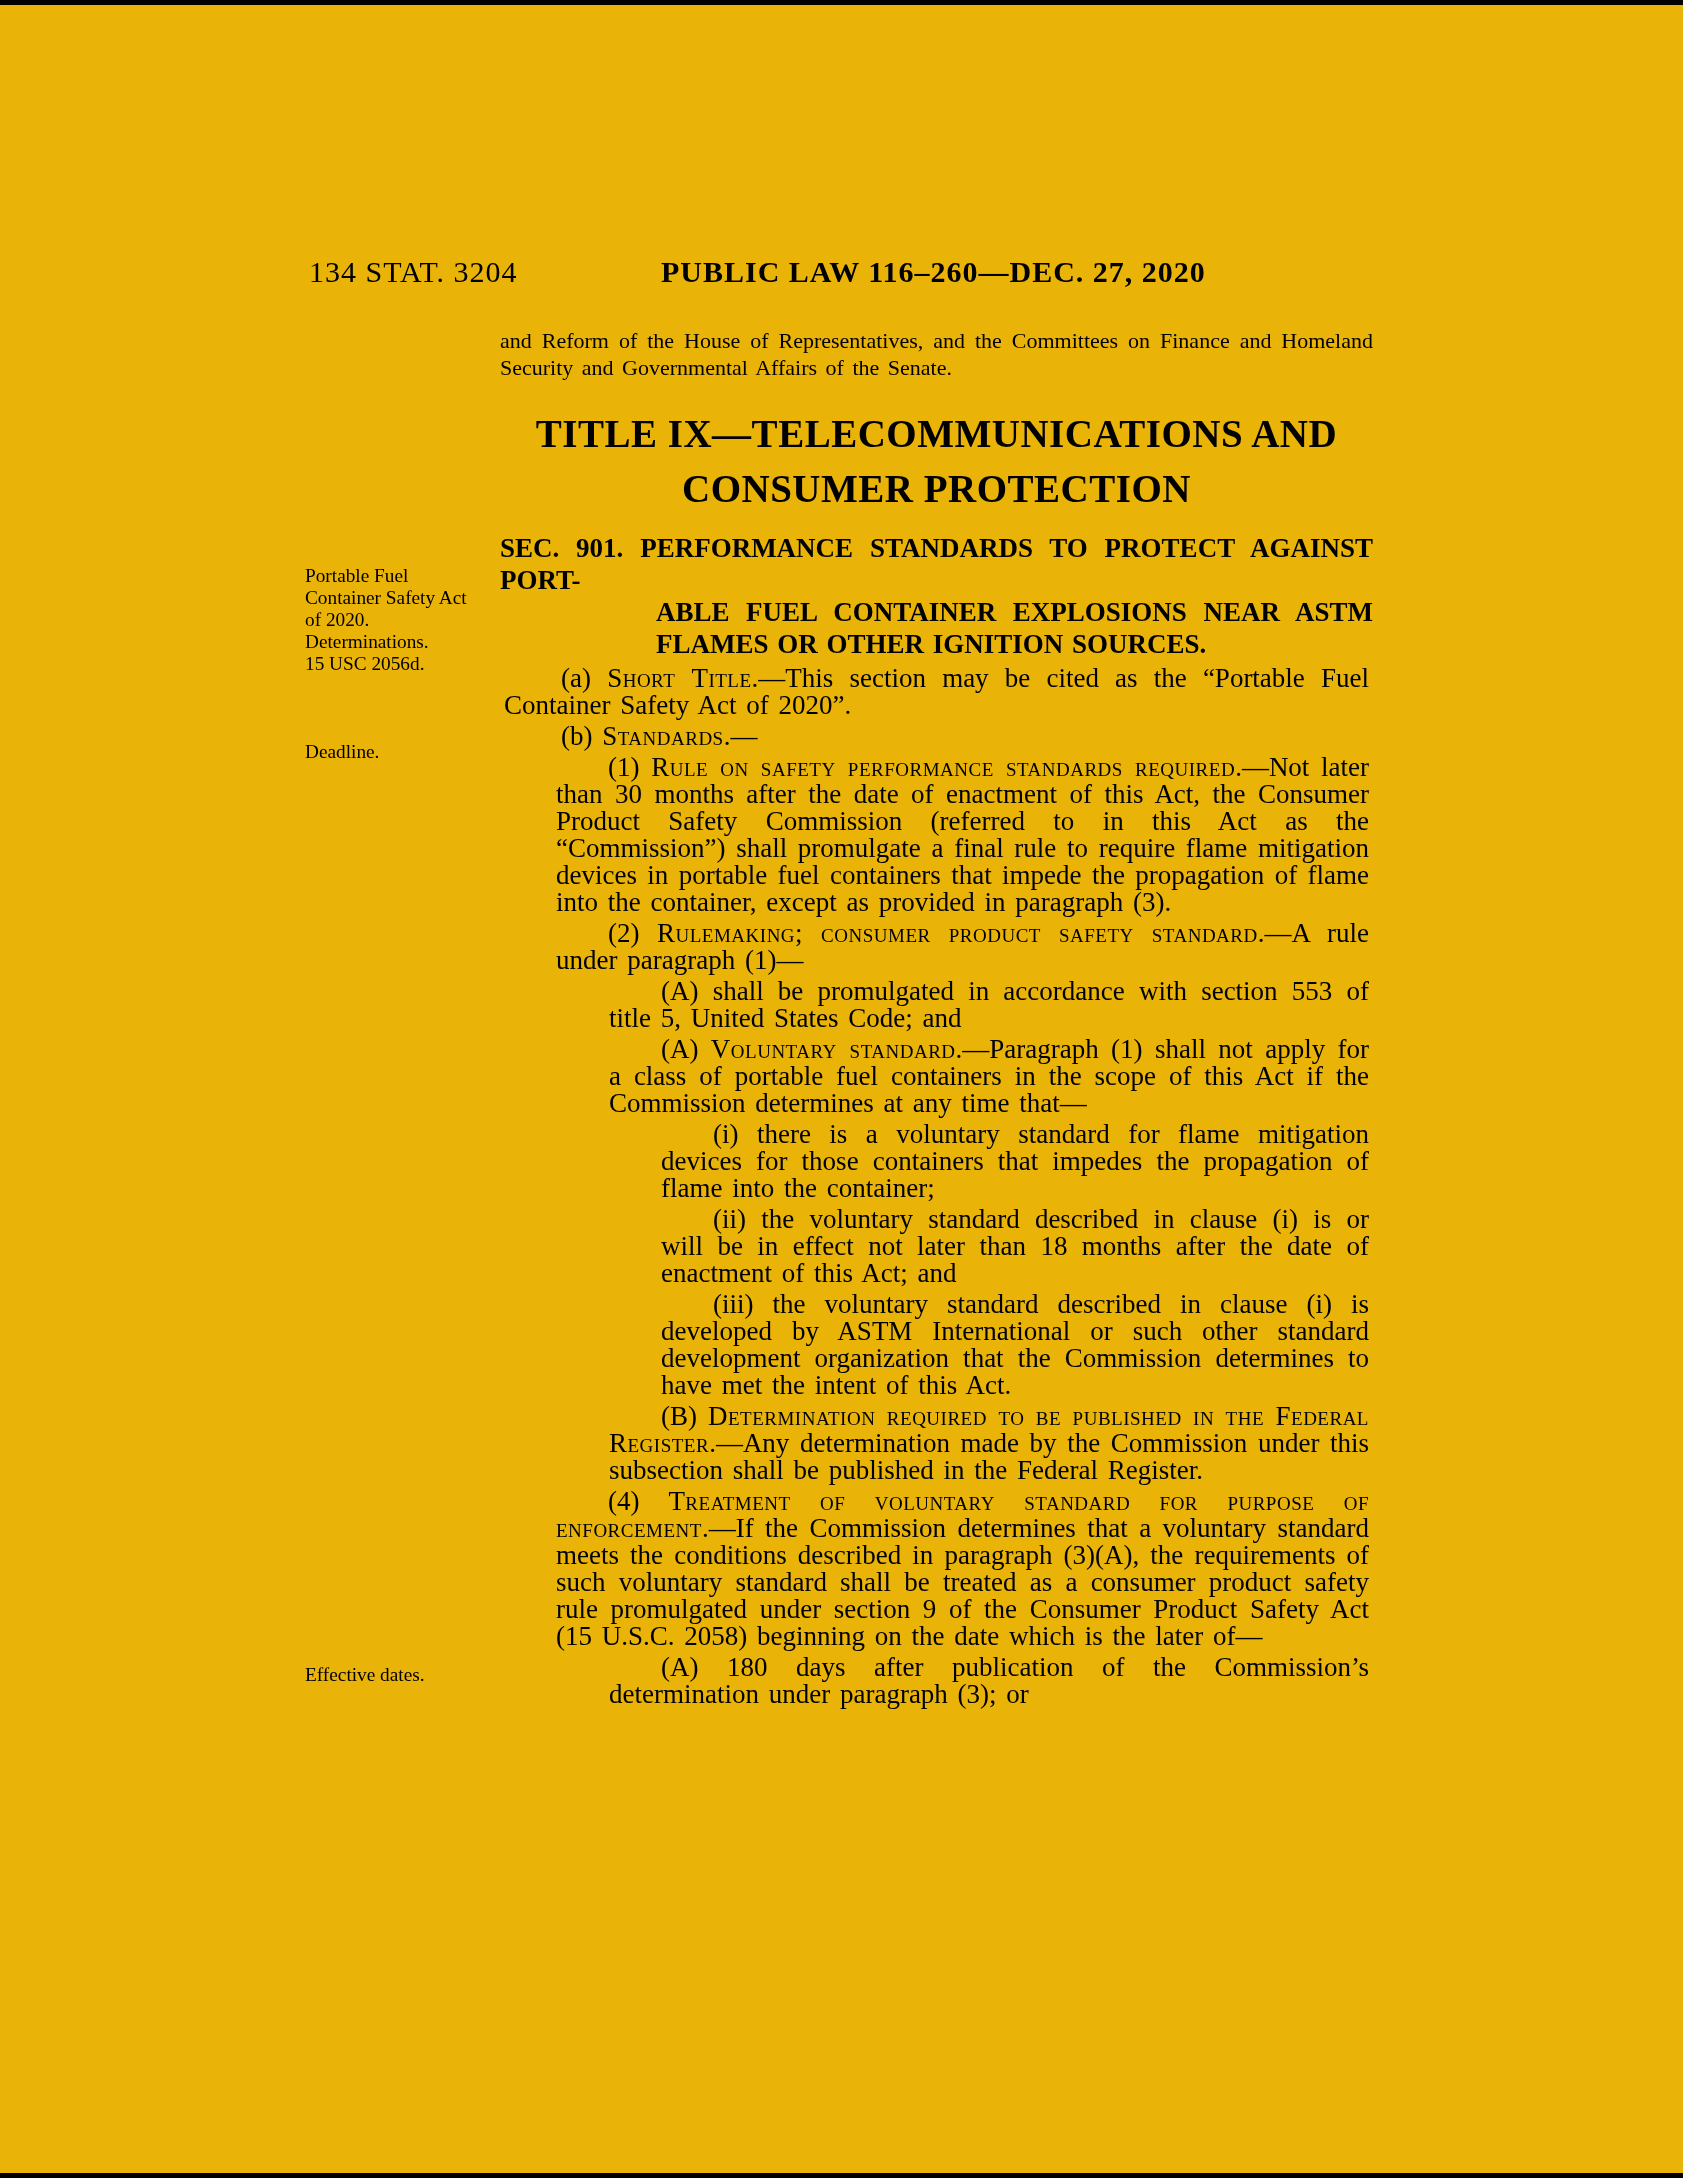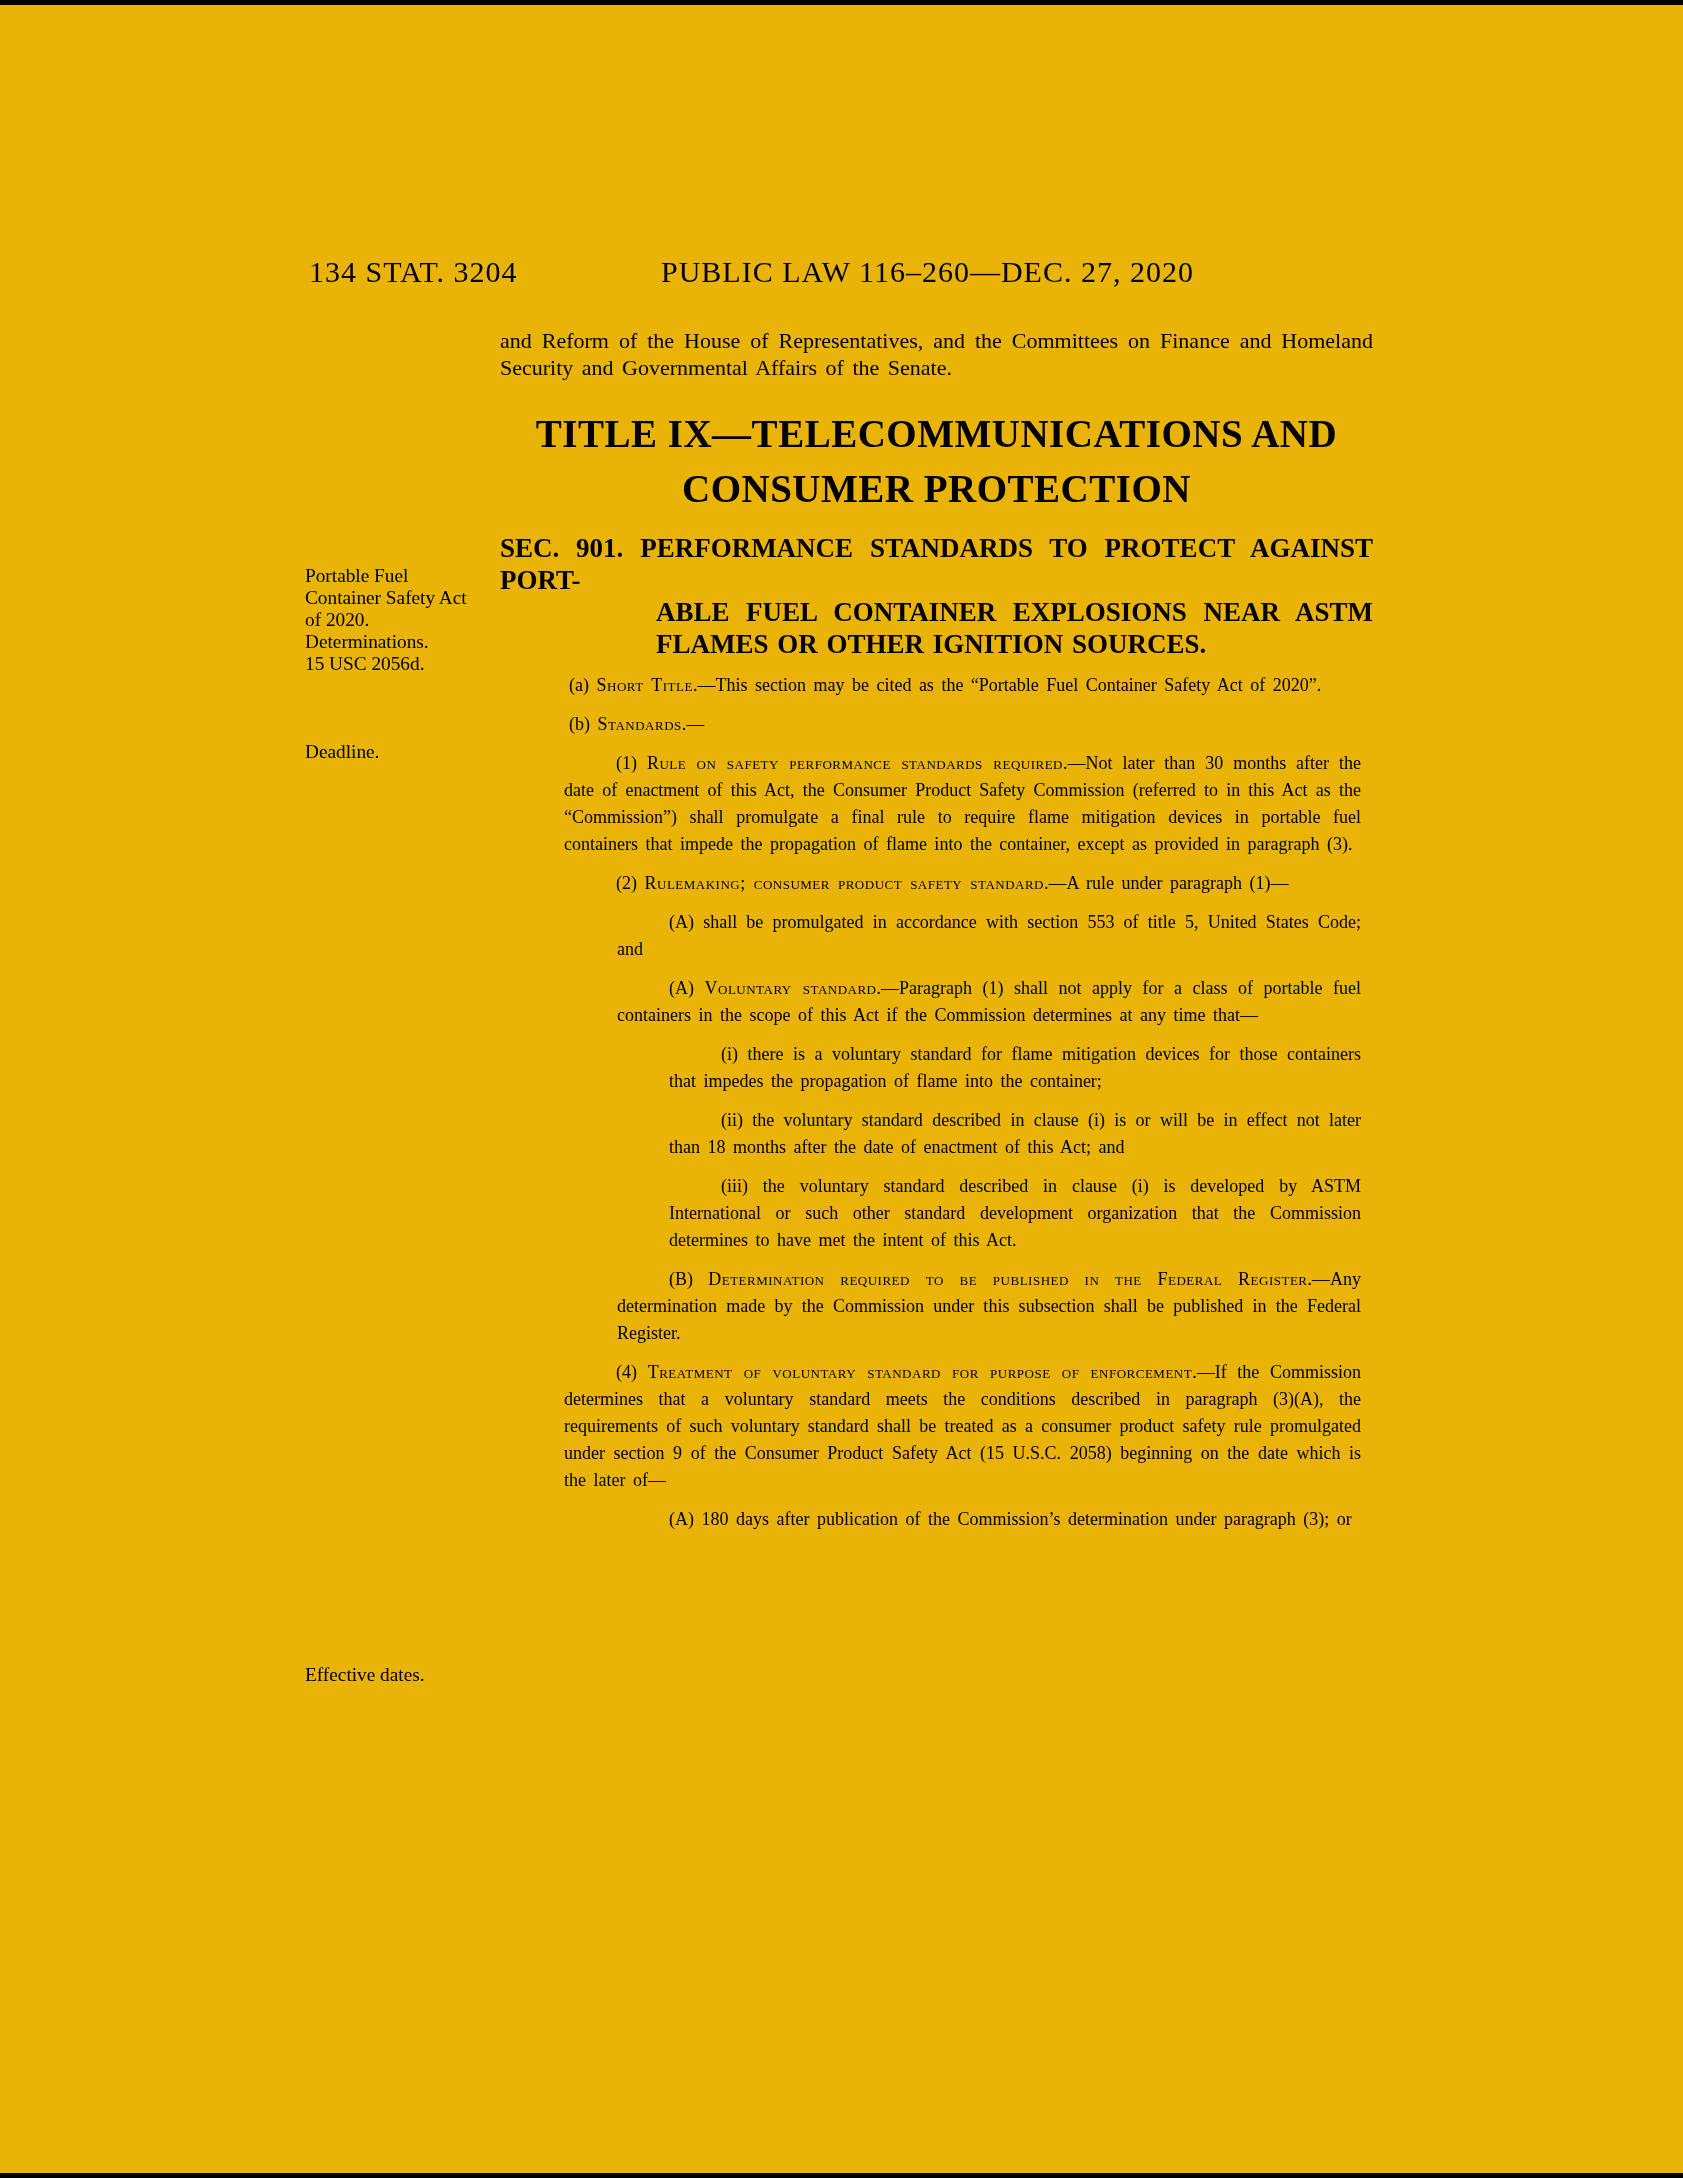--- a/index.html
+++ b/index.html
@@ -11,21 +11,21 @@
     color:#000;
     font-family:"Liberation Serif", "DejaVu Serif", serif;
     overflow:hidden;
   }
   .edge { position:absolute; left:0; width:100%; height:5px; background:#000; }
   .edge-top { top:0; }
   .edge-bottom { bottom:0; }
 
   .hdr { position:absolute; top:255px; font-size:30px; letter-spacing:1px; white-space:nowrap; }
   .hdr-left  { left:309px; }
-  .hdr-right { left:661px; }
+  .hdr-right { left:661px;font-weight:bold; }
 
   
   .margin-note {
     position:absolute; left:305px; width:176px;
     font-size:19.3px; line-height:22px;
     text-align:left;
     font-family:Liberation Serif, serif;
   }
   .note-0 { top:565px; }
   .note-1 { top:741px; }
@@ -45,21 +45,21 @@
     text-align:center; letter-spacing:0.5px;
   }
 
   .sec-heading { margin-top:16px; font-size:27px; line-height:32px; font-weight:bold; }
   .sec-heading .hline { text-align:justify; text-align-last:justify; word-spacing:2px; }
   .sec-heading .hline.cont { padding-left:156px; }
   .sec-heading .hline.last { text-align-last:left; }
 
   .body-text { margin-top:5px; }
   .body-text p {
-    margin:12px; font-size:18px; line-height:27px;
+    margin:4px; font-size:27px; line-height:27px;
     text-align:justify; word-spacing:3px;
   }
   .lvl0 { padding-left:0;     text-indent:57px; }
   .lvl1 { padding-left:52px;  text-indent:52px; }
   .lvl2 { padding-left:105px; text-indent:52px; }
   .lvl3 { padding-left:157px; text-indent:52px; }
   .sc { font-variant:small-caps; letter-spacing:0.5px; }
 </style>
 </head>
 <body>

